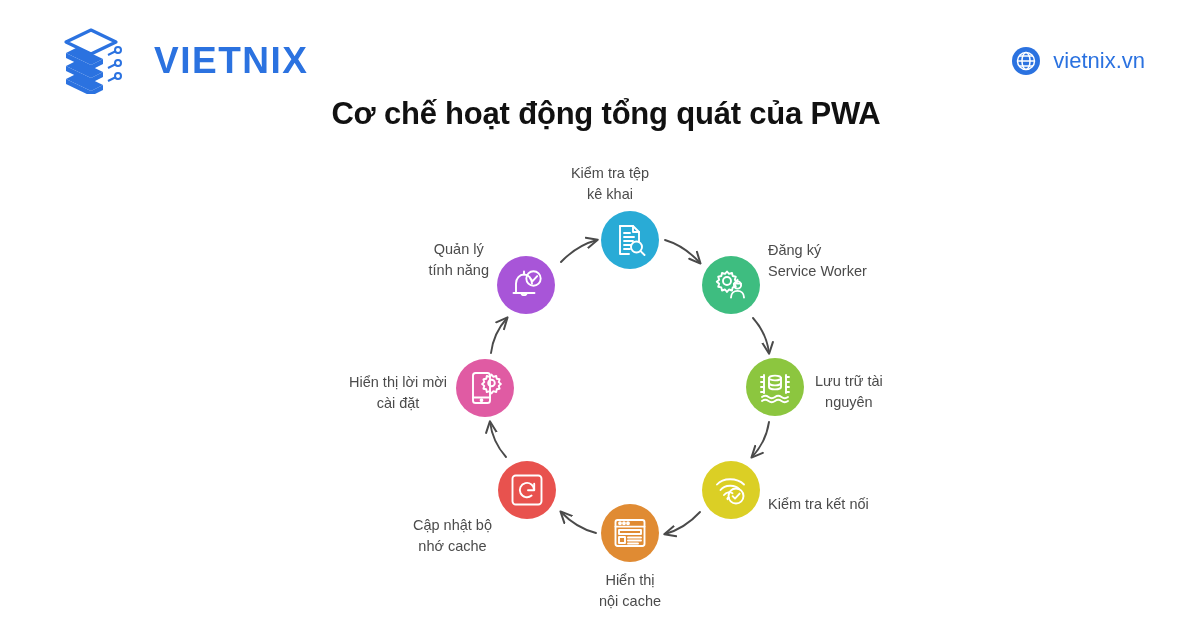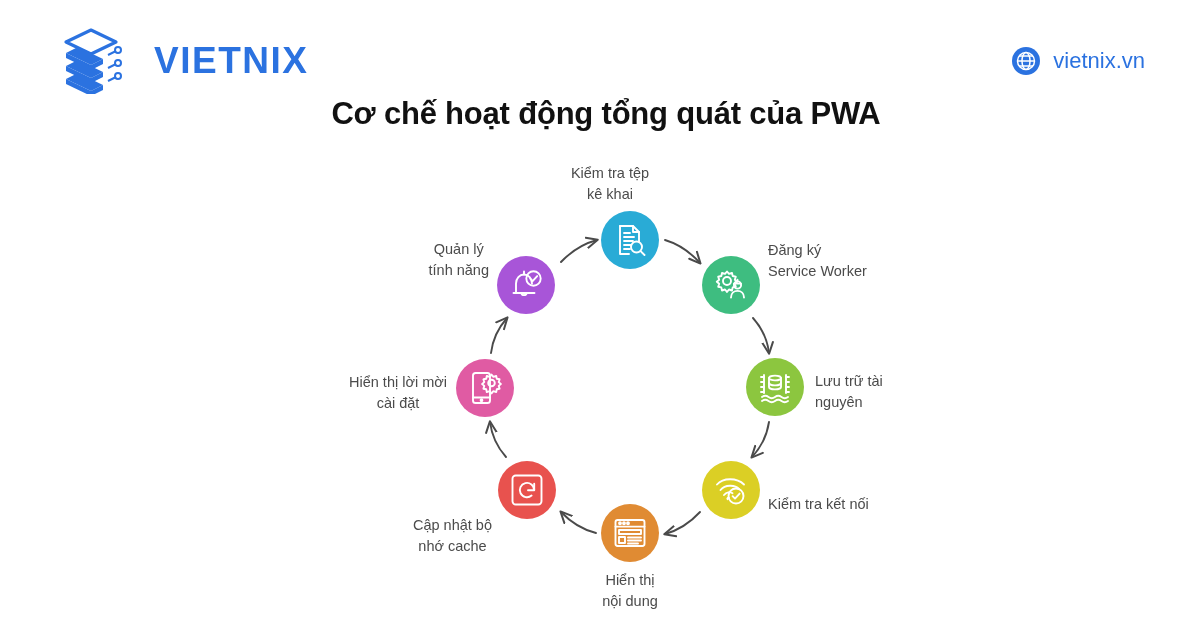--- a/index.html
+++ b/index.html
@@ -296,25 +296,25 @@
      </g>
           </svg>
         </span>
       </div>
     </div>
   <div id="labels">
       <div class="node-label lbl-center" style="left: 610px; top: 163px; color: rgb(75, 75, 75);">Kiểm tra tệp
 kê khai</div>
       <div class="node-label lbl-right" style="left: 768px; top: 240px; color: rgb(75, 75, 75);">Đăng ký
 Service Worker</div>
-      <div class="node-label lbl-right" style="left: 815px; top: 371px; color: rgb(75, 75, 75);">Lưu trữ tài
+      <div class="node-label lbl-right" style="left: 815px; top: 371px; color: rgb(75, 75, 75); text-align: center;">Lưu trữ tài
 nguyên</div>
       <div class="node-label lbl-right" style="left: 768px; top: 494px; color: rgb(75, 75, 75);">Kiểm tra kết nối</div>
       <div class="node-label lbl-center" style="left: 630px; top: 570px; color: rgb(75, 75, 75);">Hiển thị
-nội dung</div>
+nội cache</div>
       <div class="node-label lbl-left" style="left: 492px; top: 489px; color: rgb(75, 75, 75); margin-top: 26px;">Cập nhật bộ
 nhớ cache</div>
       <div class="node-label lbl-left" style="left: 447px; top: 372px; color: rgb(75, 75, 75);">Hiển thị lời mời
 cài đặt</div>
       <div class="node-label lbl-left" style="left: 489px; top: 239px; color: rgb(75, 75, 75);">Quản lý
 tính năng</div>
     </div>
 </div>
 
 </body></html>

